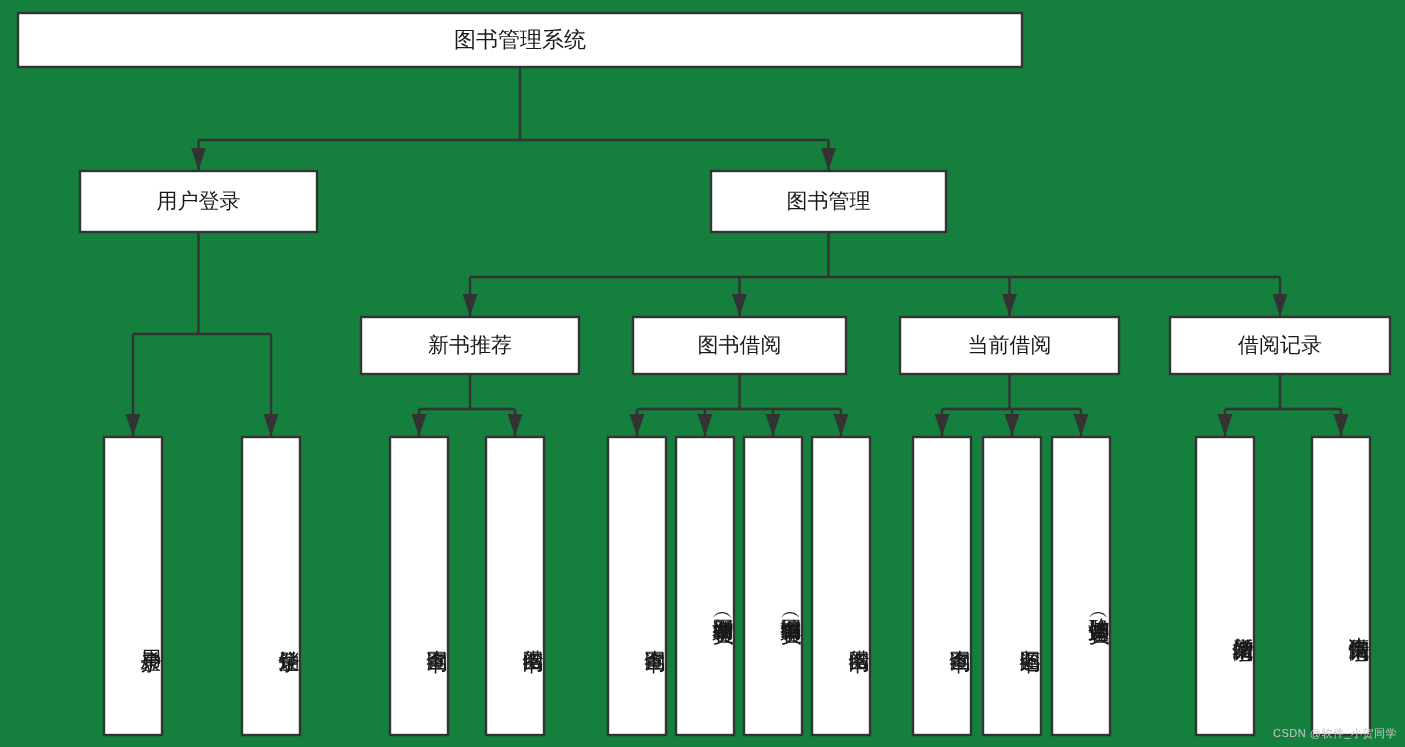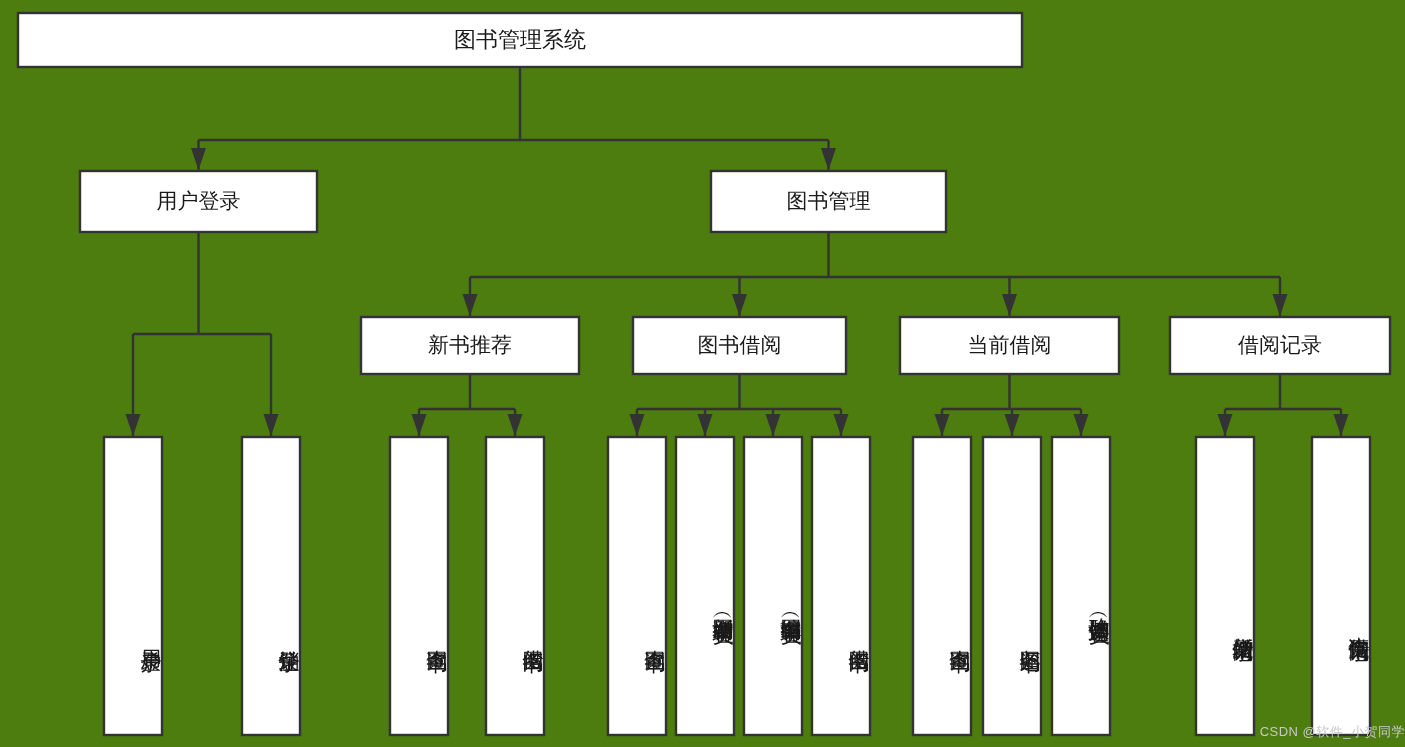--- a/index.html
+++ b/index.html
@@ -10,21 +10,21 @@
   body {
     width: 1405px;
     height: 747px;
     font-family: "Liberation Sans", sans-serif;
     overflow: hidden;
   }
   #diagram-root {
     position: relative;
     width: 1405px;
     height: 747px;
-    background: #4d7c0f;
+    background: #15803d;
   }
   svg#tree-svg {
     position: absolute;
     top: 0;
     left: 0;
     width: 1405px;
     height: 747px;
     display: block;
   }
   .node-rect {
@@ -67,24 +67,24 @@
     letter-spacing: 1px;
     line-height: 1;
     white-space: nowrap;
     display: flex;
     align-items: flex-start;
     justify-content: center;
     pointer-events: none;
   }
   .watermark {
     position: absolute;
-    right: 0;
+    right: 8px;
     bottom: 6px;
     font-family: "Liberation Sans", sans-serif;
-    font-size: 13px;
+    font-size: 11px;
     color: #c9c9c9;
     white-space: nowrap;
     letter-spacing: 0.5px;
   }
 </style>
 </head>
 <body>
 
 <div id="diagram-root">
 

